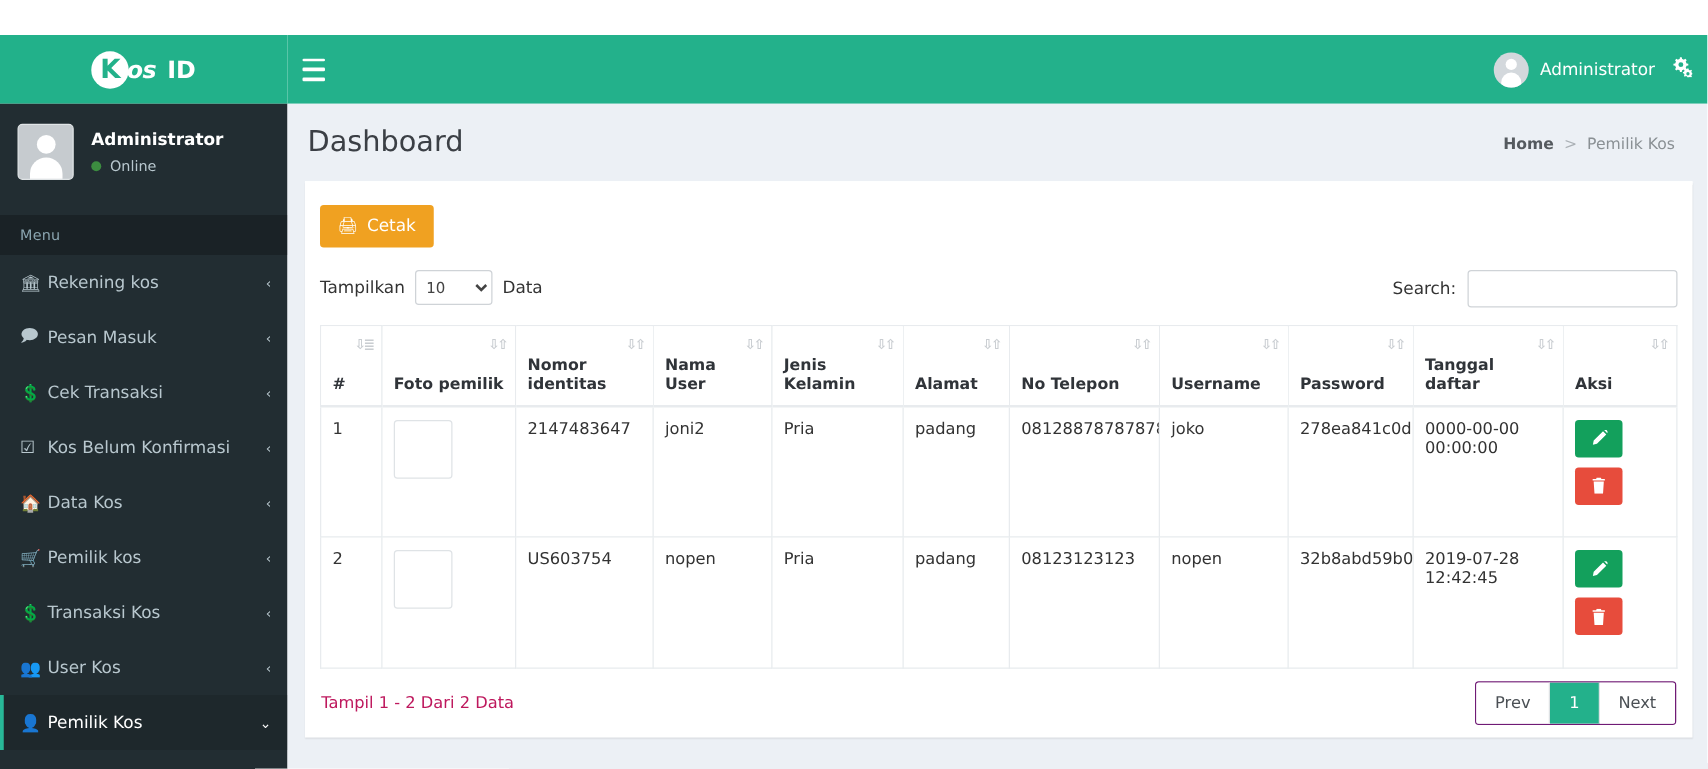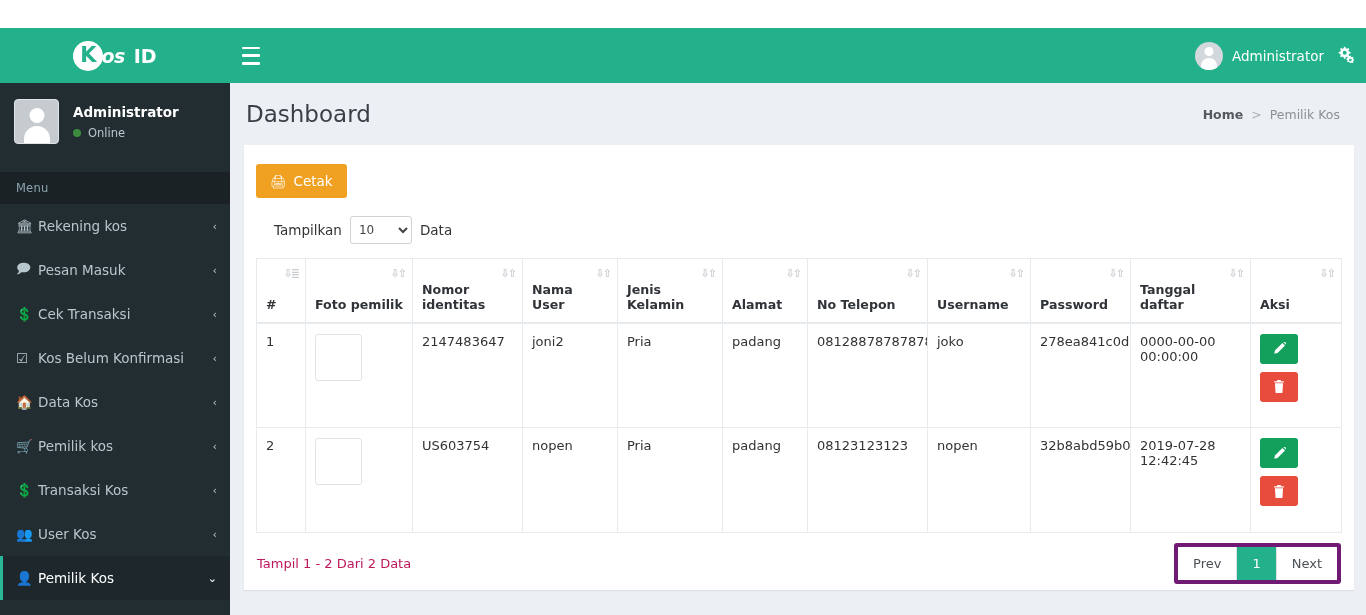--- a/index.html
+++ b/index.html
@@ -124,21 +124,21 @@
   .panel-inner { padding:16px 12px 0 12px; }
 
   .btn-cetak {
     display:inline-flex; align-items:center; gap:7px;
     background:#f0a121; color:#ffffff; border:none; border-radius:3px;
     padding:9px 14px; font-size:13.5px; cursor:pointer;
     font-family:"DejaVu Sans","Liberation Sans",sans-serif;
   }
   .btn-cetak .print-ico { font-size:13px; }
 
-  .dt-top { display:flex; align-items:flex-start; justify-content:space-between; margin-top:18px;margin-left:18px; }
+  .dt-top { display:flex; align-items:flex-start; justify-content:space-between; margin-top:18px; }
   .dt-length { display:flex; align-items:center; gap:8px; font-size:13.5px; color:#333; }
   .dt-length select {
     height:28px; width:62px; font-size:12px; padding:2px 4px;
     border:1px solid #cfd3d7; border-radius:3px; background:#ffffff; color:#444;
     font-family:"DejaVu Sans","Liberation Sans",sans-serif;
   }
   .dt-filter { display:flex; align-items:center; gap:9px; font-size:13.5px; color:#333; }
   .dt-filter input {
     height:30px; width:168px; border:1px solid #cfd3d7; border-radius:3px;
     padding:0 7px; font-size:13px; outline:none;
@@ -185,21 +185,21 @@
   .action-cell { display:flex; flex-direction:column; gap:8px; }
   .btn-edit, .btn-del {
     width:38px; height:30px; border:none; border-radius:3px; cursor:pointer;
     display:flex; align-items:center; justify-content:center; color:#ffffff; font-size:13px;
   }
   .btn-edit { background:#13a05c; }
   .btn-del { background:#e74c3c; }
 
   .dt-bottom { display:flex; align-items:center; justify-content:space-between; padding:10px 1px 0 1px; }
   .dt-info { font-size:13px; color:#be185d; }
-  .pager { display:flex; border:4px solid #701a75; border-radius:3px; overflow:hidden; }
+  .pager { display:flex; border:1px solid #701a75; border-radius:3px; overflow:hidden; }
   .pager button {
     background:#ffffff; border:none; border-right:1px solid #dde1e4;
     padding:9px 15px; font-size:13px; color:#4b5055; cursor:pointer;
     font-family:"DejaVu Sans","Liberation Sans",sans-serif;
   }
   .pager button:last-child { border-right:none; }
   .pager button.cur { background:#23b18b; color:#ffffff; }
 
   .watermark {
     position:absolute; right:8px; bottom:14px;
@@ -329,20 +329,24 @@
         <button class="btn-cetak">
           <span class="print-ico">🖨</span>
           <span>Cetak</span>
         </button>
 
         <div class="dt-top">
           <div class="dt-length">
             <span>Tampilkan</span>
             <select id="len-select"><option value="10">10</option><option value="25">25</option><option value="50">50</option><option value="100">100</option></select>
             <span>Data</span>
+          </div>
+          <div class="dt-filter">
+            <span>Search:</span>
+            <input type="text" id="search-input" placeholder="" style="">
           </div>
         </div>
 
         <table class="dtable">
           <colgroup>
             <col style="width:49px">
               <col style="width:107px">
               <col style="width:110px">
             <col style="width:95px">
               <col style="width:105px">

